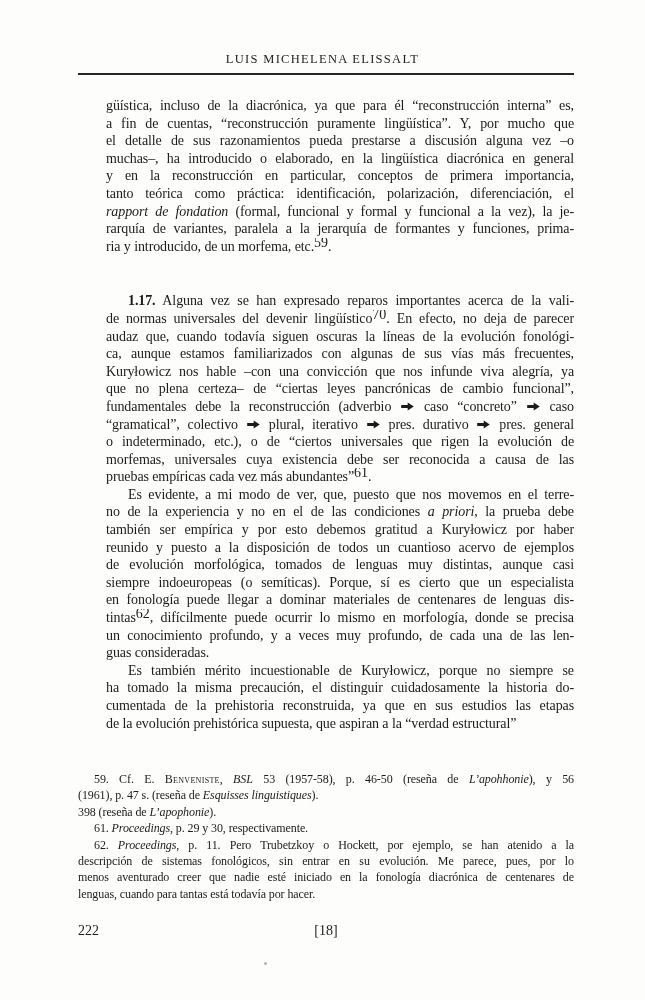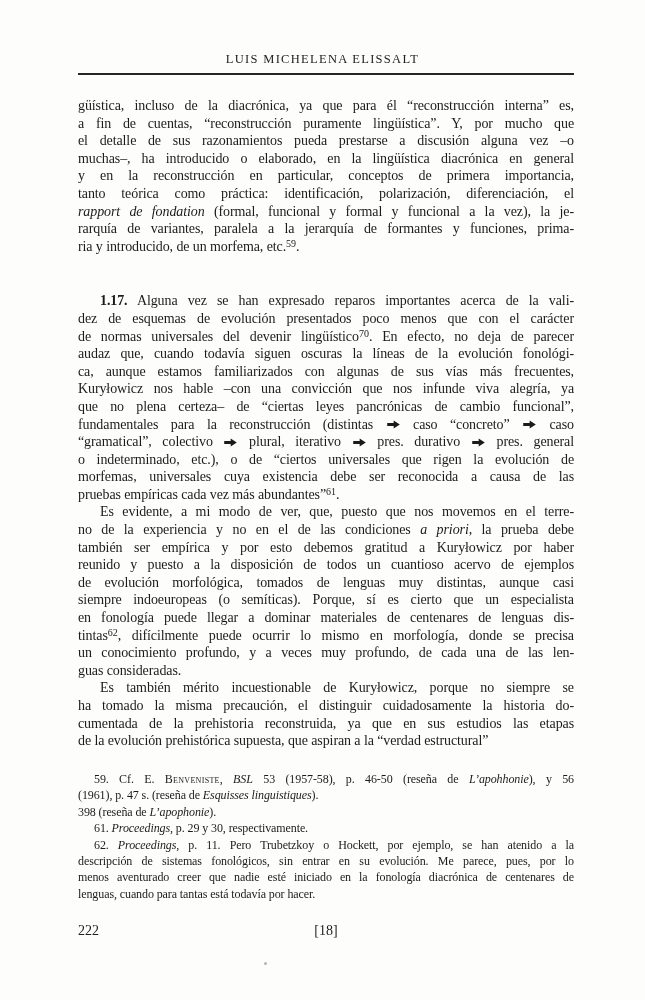--- a/index.html
+++ b/index.html
@@ -26,41 +26,42 @@
   #body-text{
     position:absolute;top:97px;left:78px;width:496px;
   }
   #body-text .line{
     font-size:14px;
     height:17.6px;line-height:17.6px;
     letter-spacing:-0.1px;
     text-align:justify;text-align-last:justify;
     overflow:hidden;
     white-space:normal;
+    margin-left:28px;
   }
   #body-text .line.last{text-align-last:left;}
   #body-text .line.first{padding-left:22px;}
   .para.gap{margin-top:37px;}
   
   #footnotes{
     position:absolute;top:771px;left:78px;width:496px;
   }
   #footnotes .line{
     font-size:12px;
     height:16.4px;line-height:16.4px;
     letter-spacing:-0.1px;
     text-align:justify;text-align-last:justify;
     overflow:hidden;
   }
   #footnotes .line.last{text-align-last:left;}
   #footnotes .line.first{padding-left:16px;}
   
   .seg-i{font-style:italic;}
   .seg-b{font-weight:bold;}
-  .seg-sup{font-size:10px;vertical-align:4.5px;line-height:0;letter-spacing:0;}
+  .seg-sup{font-size:14px;vertical-align:4.5px;line-height:0;letter-spacing:0;}
   .seg-sc{font-variant:small-caps;letter-spacing:0.3px;}
   .seg-arrow{display:inline-block;margin:0 1px;}
   .seg-arrow svg{display:inline-block;vertical-align:-0.5px;}
   
   #page-number{
     position:absolute;top:923px;left:78px;
     font-size:14px;color:#1d1d1d;
   }
   #bracket-number{
     position:absolute;top:923px;left:78px;width:496px;
@@ -84,27 +85,26 @@
         <div class="line"><span>el detalle de sus razonamientos pueda prestarse a discusión alguna vez –o</span></div>
         <div class="line"><span>muchas–, ha introducido o elaborado, en la lingüística diacrónica en general</span></div>
         <div class="line"><span>y en la reconstrucción en particular, conceptos de primera importancia,</span></div>
         <div class="line"><span>tanto teórica como práctica: identificación, polarización, diferenciación, el</span></div>
         <div class="line"><span class="seg-i">rapport de fondation</span><span> (formal, funcional y formal y funcional a la vez), la je-</span></div>
         <div class="line"><span>rarquía de variantes, paralela a la jerarquía de formantes y funciones, prima-</span></div>
         <div class="line last"><span>ria y introducido, de un morfema, etc.</span><span class="seg-sup">59</span><span>.</span></div>
       </div>
       <div class="para gap">
         <div class="line first"><span class="seg-b">1.17.</span><span> Alguna vez se han expresado reparos importantes acerca de la vali-</span></div>
-        <div class="line"><span>dez de esquemas de evolución presentados poco menos que con el carácter</span></div>
         <div class="line"><span>de normas universales del devenir lingüístico</span><span class="seg-sup">70</span><span>. En efecto, no deja de parecer</span></div>
         <div class="line"><span>audaz que, cuando todavía siguen oscuras la líneas de la evolución fonológi-</span></div>
         <div class="line"><span>ca, aunque estamos familiarizados con algunas de sus vías más frecuentes,</span></div>
         <div class="line"><span>Kuryłowicz nos hable –con una convicción que nos infunde viva alegría, ya</span></div>
         <div class="line"><span>que no plena certeza– de “ciertas leyes pancrónicas de cambio funcional”,</span></div>
-        <div class="line"><span>fundamentales para la reconstrucción (distintas </span><span class="seg-arrow"><svg viewBox="0 0 14 10" width="13" height="9" aria-hidden="true">
+        <div class="line"><span>fundamentales debe la reconstrucción (adverbio </span><span class="seg-arrow"><svg viewBox="0 0 14 10" width="13" height="9" aria-hidden="true">
               <path d="M0 3.4 H7.2 V0.6 L14 5 L7.2 9.4 V6.6 H0 Z" fill="currentColor"></path>
             </svg></span><span> caso “concreto” </span><span class="seg-arrow"><svg viewBox="0 0 14 10" width="13" height="9" aria-hidden="true">
               <path d="M0 3.4 H7.2 V0.6 L14 5 L7.2 9.4 V6.6 H0 Z" fill="currentColor"></path>
             </svg></span><span> caso</span></div>
         <div class="line"><span>“gramatical”, colectivo </span><span class="seg-arrow"><svg viewBox="0 0 14 10" width="13" height="9" aria-hidden="true">
               <path d="M0 3.4 H7.2 V0.6 L14 5 L7.2 9.4 V6.6 H0 Z" fill="currentColor"></path>
             </svg></span><span> plural, iterativo </span><span class="seg-arrow"><svg viewBox="0 0 14 10" width="13" height="9" aria-hidden="true">
               <path d="M0 3.4 H7.2 V0.6 L14 5 L7.2 9.4 V6.6 H0 Z" fill="currentColor"></path>
             </svg></span><span> pres. durativo </span><span class="seg-arrow"><svg viewBox="0 0 14 10" width="13" height="9" aria-hidden="true">
               <path d="M0 3.4 H7.2 V0.6 L14 5 L7.2 9.4 V6.6 H0 Z" fill="currentColor"></path>

